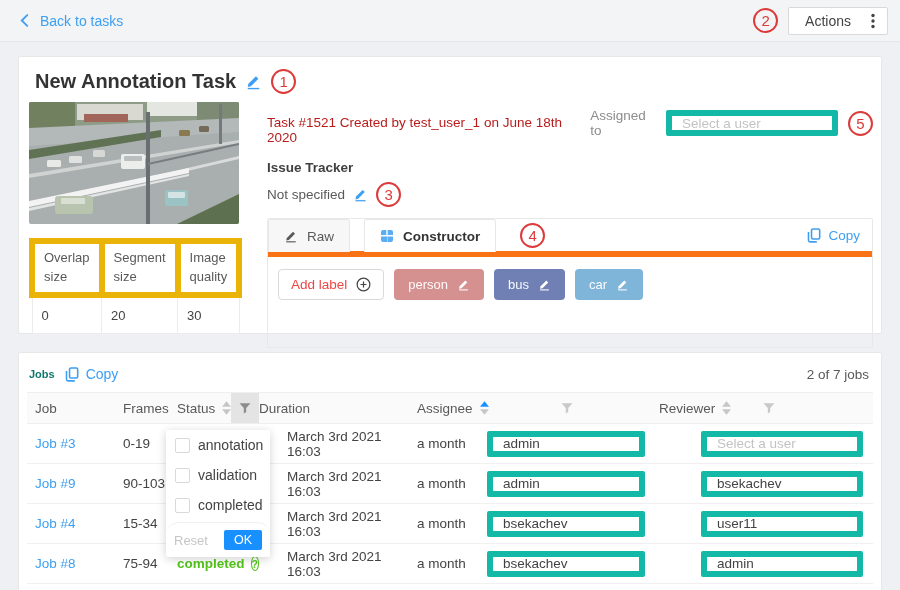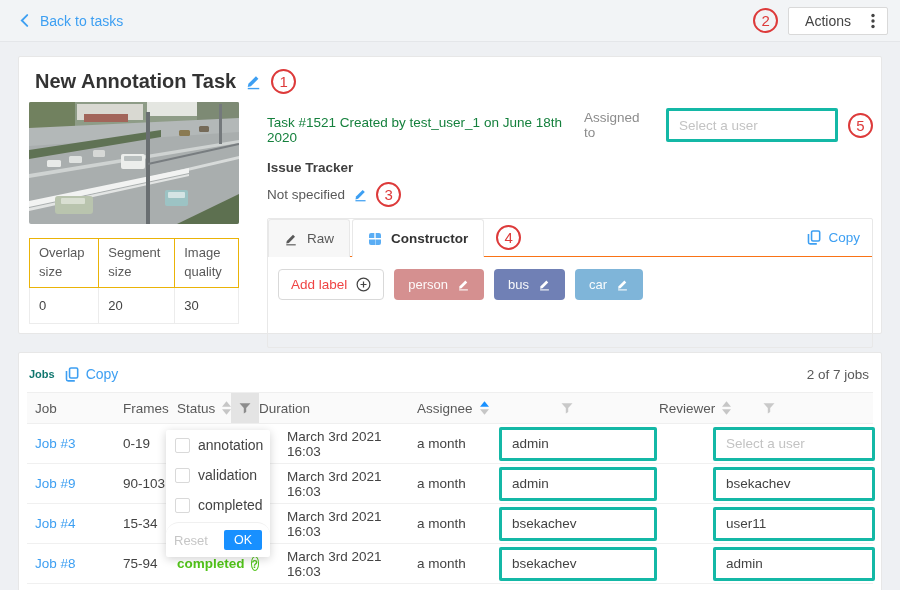--- a/index.html
+++ b/index.html
@@ -45,43 +45,43 @@
   
   .task-title-row { display:flex; align-items:center; gap:9px; padding:12px 0 8px 8px; }
   .task-title { font-size:20px; font-weight:700; color:#333; }
   .task-body { display:flex; gap:28px; padding:0 0 0 2px; }
 
   .left-col { width:210px; flex:none; }
   .thumb { width:210px; height:122px; border-radius:2px; display:block; }
   .params-table { border-collapse:collapse; width:210px; margin-top:14px; font-size:13px; }
   .params-table th {
     font-weight:400; text-align:left; color:#595959; padding:5px 9px;
-    border:1px solid #eab308; line-height:1.45; background:#fff;
+    border:6px solid #eab308; line-height:1.45; background:#fff;
   }
   .params-table td { padding:10px 9px; border:1px solid #ececec; color:#434343; }
 
   .right-col { flex:1; padding-top:6px; }
   .meta-row { display:flex; justify-content:space-between; align-items:flex-start; }
-  .meta-text { color:#15803d; padding-top:7px; }
+  .meta-text { color:#b91c1c; padding-top:7px; }
   .assigned { display:flex; align-items:center; gap:10px; }
   .assigned-label { color:#8c8c8c; }
   .text-input {
-    border:3px solid #14b8a6; border-radius:2px; height:34px; padding:0 10px;
-    font-family:"Liberation Sans",sans-serif; font-size:13.5px; color:#434343; background:#fff; outline:none;margin-left:12px;
+    border:6px solid #14b8a6; border-radius:2px; height:26px; padding:0 10px;
+    font-family:"Liberation Sans",sans-serif; font-size:13.5px; color:#434343; background:#fff; outline:none;
   }
   .text-input::placeholder { color:#c3c3c3; }
   .assigned .text-input { width:172px; }
 
   .issue-tracker { margin-top:15px; }
   .it-label { font-weight:700; color:#404040; margin-bottom:7px; }
   .it-value-row { display:flex; align-items:center; gap:8px; color:#595959; }
 
   
   .labels-box { margin-top:11px; border:1px solid #e8e8e8; border-radius:2px; height:130px; }
-  .tabbar { display:flex; gap:2px; border-bottom:1px solid #f97316; height:38px; }
+  .tabbar { display:flex; gap:14px; border-bottom:6px solid #f97316; height:38px; }
   .tab {
     display:flex; align-items:center; gap:9px; padding:0 15px; font-size:13.5px;
     border:1px solid #e8e8e8; border-bottom:none; border-radius:3px 3px 0 0;
     margin-bottom:-1px; cursor:pointer;
   }
   .tab-inactive { background:#f7f7f7; color:#595959; margin-top:0; }
   .tab-active { background:#fff; color:#333; font-weight:700; }
   .tabbar .marker { align-self:center; margin-left:10px; }
   .copy-link { margin-left:auto; align-self:center; display:flex; align-items:center; gap:7px; padding-right:12px; }
   .labels-content { display:flex; gap:10px; padding:12px 10px; }

